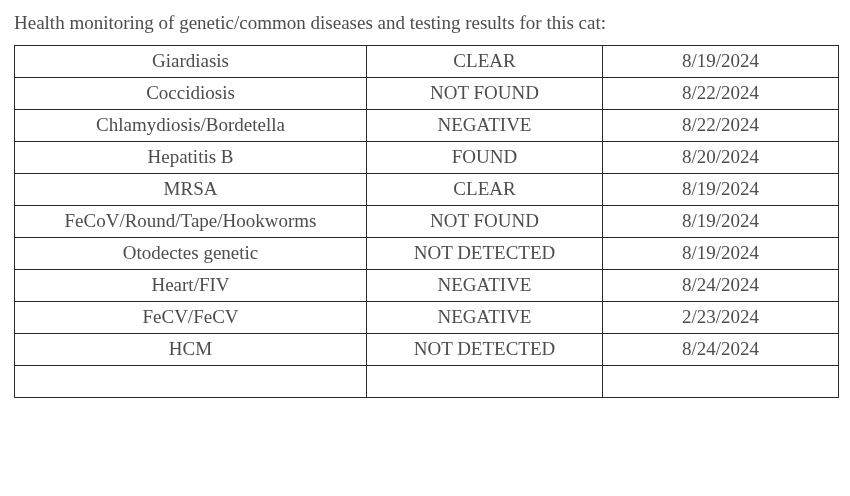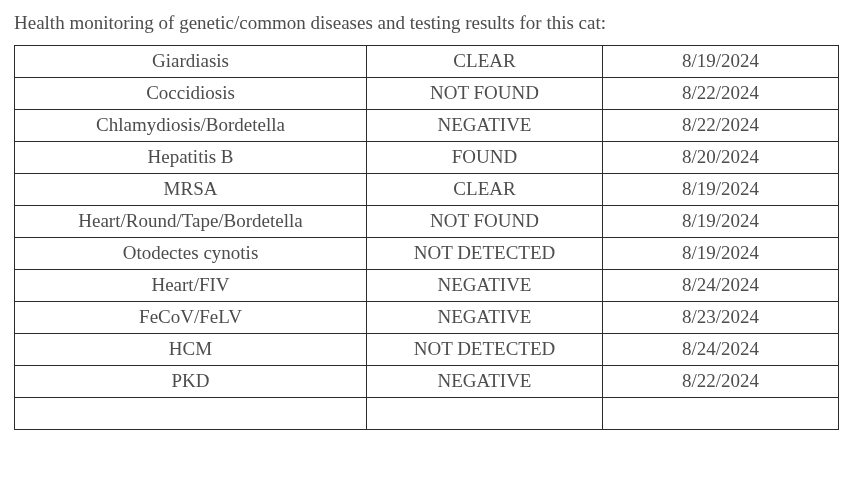--- a/index.html
+++ b/index.html
@@ -87,48 +87,43 @@
           <td>Hepatitis B</td>
           <td>FOUND</td>
           <td>8/20/2024</td>
         </tr>
         <tr>
           <td>MRSA</td>
           <td>CLEAR</td>
           <td>8/19/2024</td>
         </tr>
         <tr>
-          <td>Heart/Round/Tape/Bordetella</td>
+          <td>FeCoV/Round/Tape/Hookworms</td>
           <td>NOT FOUND</td>
           <td>8/19/2024</td>
         </tr>
         <tr>
-          <td>Otodectes cynotis</td>
+          <td>Otodectes genetic</td>
           <td>NOT DETECTED</td>
           <td>8/19/2024</td>
         </tr>
         <tr>
           <td>Heart/FIV</td>
           <td>NEGATIVE</td>
           <td>8/24/2024</td>
         </tr>
         <tr>
-          <td>FeCoV/FeLV</td>
+          <td>FeCV/FeCV</td>
           <td>NEGATIVE</td>
-          <td>8/23/2024</td>
+          <td>2/23/2024</td>
         </tr>
         <tr>
           <td>HCM</td>
           <td>NOT DETECTED</td>
           <td>8/24/2024</td>
-        </tr>
-        <tr>
-          <td>PKD</td>
-          <td>NEGATIVE</td>
-          <td>8/22/2024</td>
         </tr>
         <tr>
           <td></td>
           <td></td>
           <td></td>
         </tr>
       </tbody>
     </table>
   </div>
 

